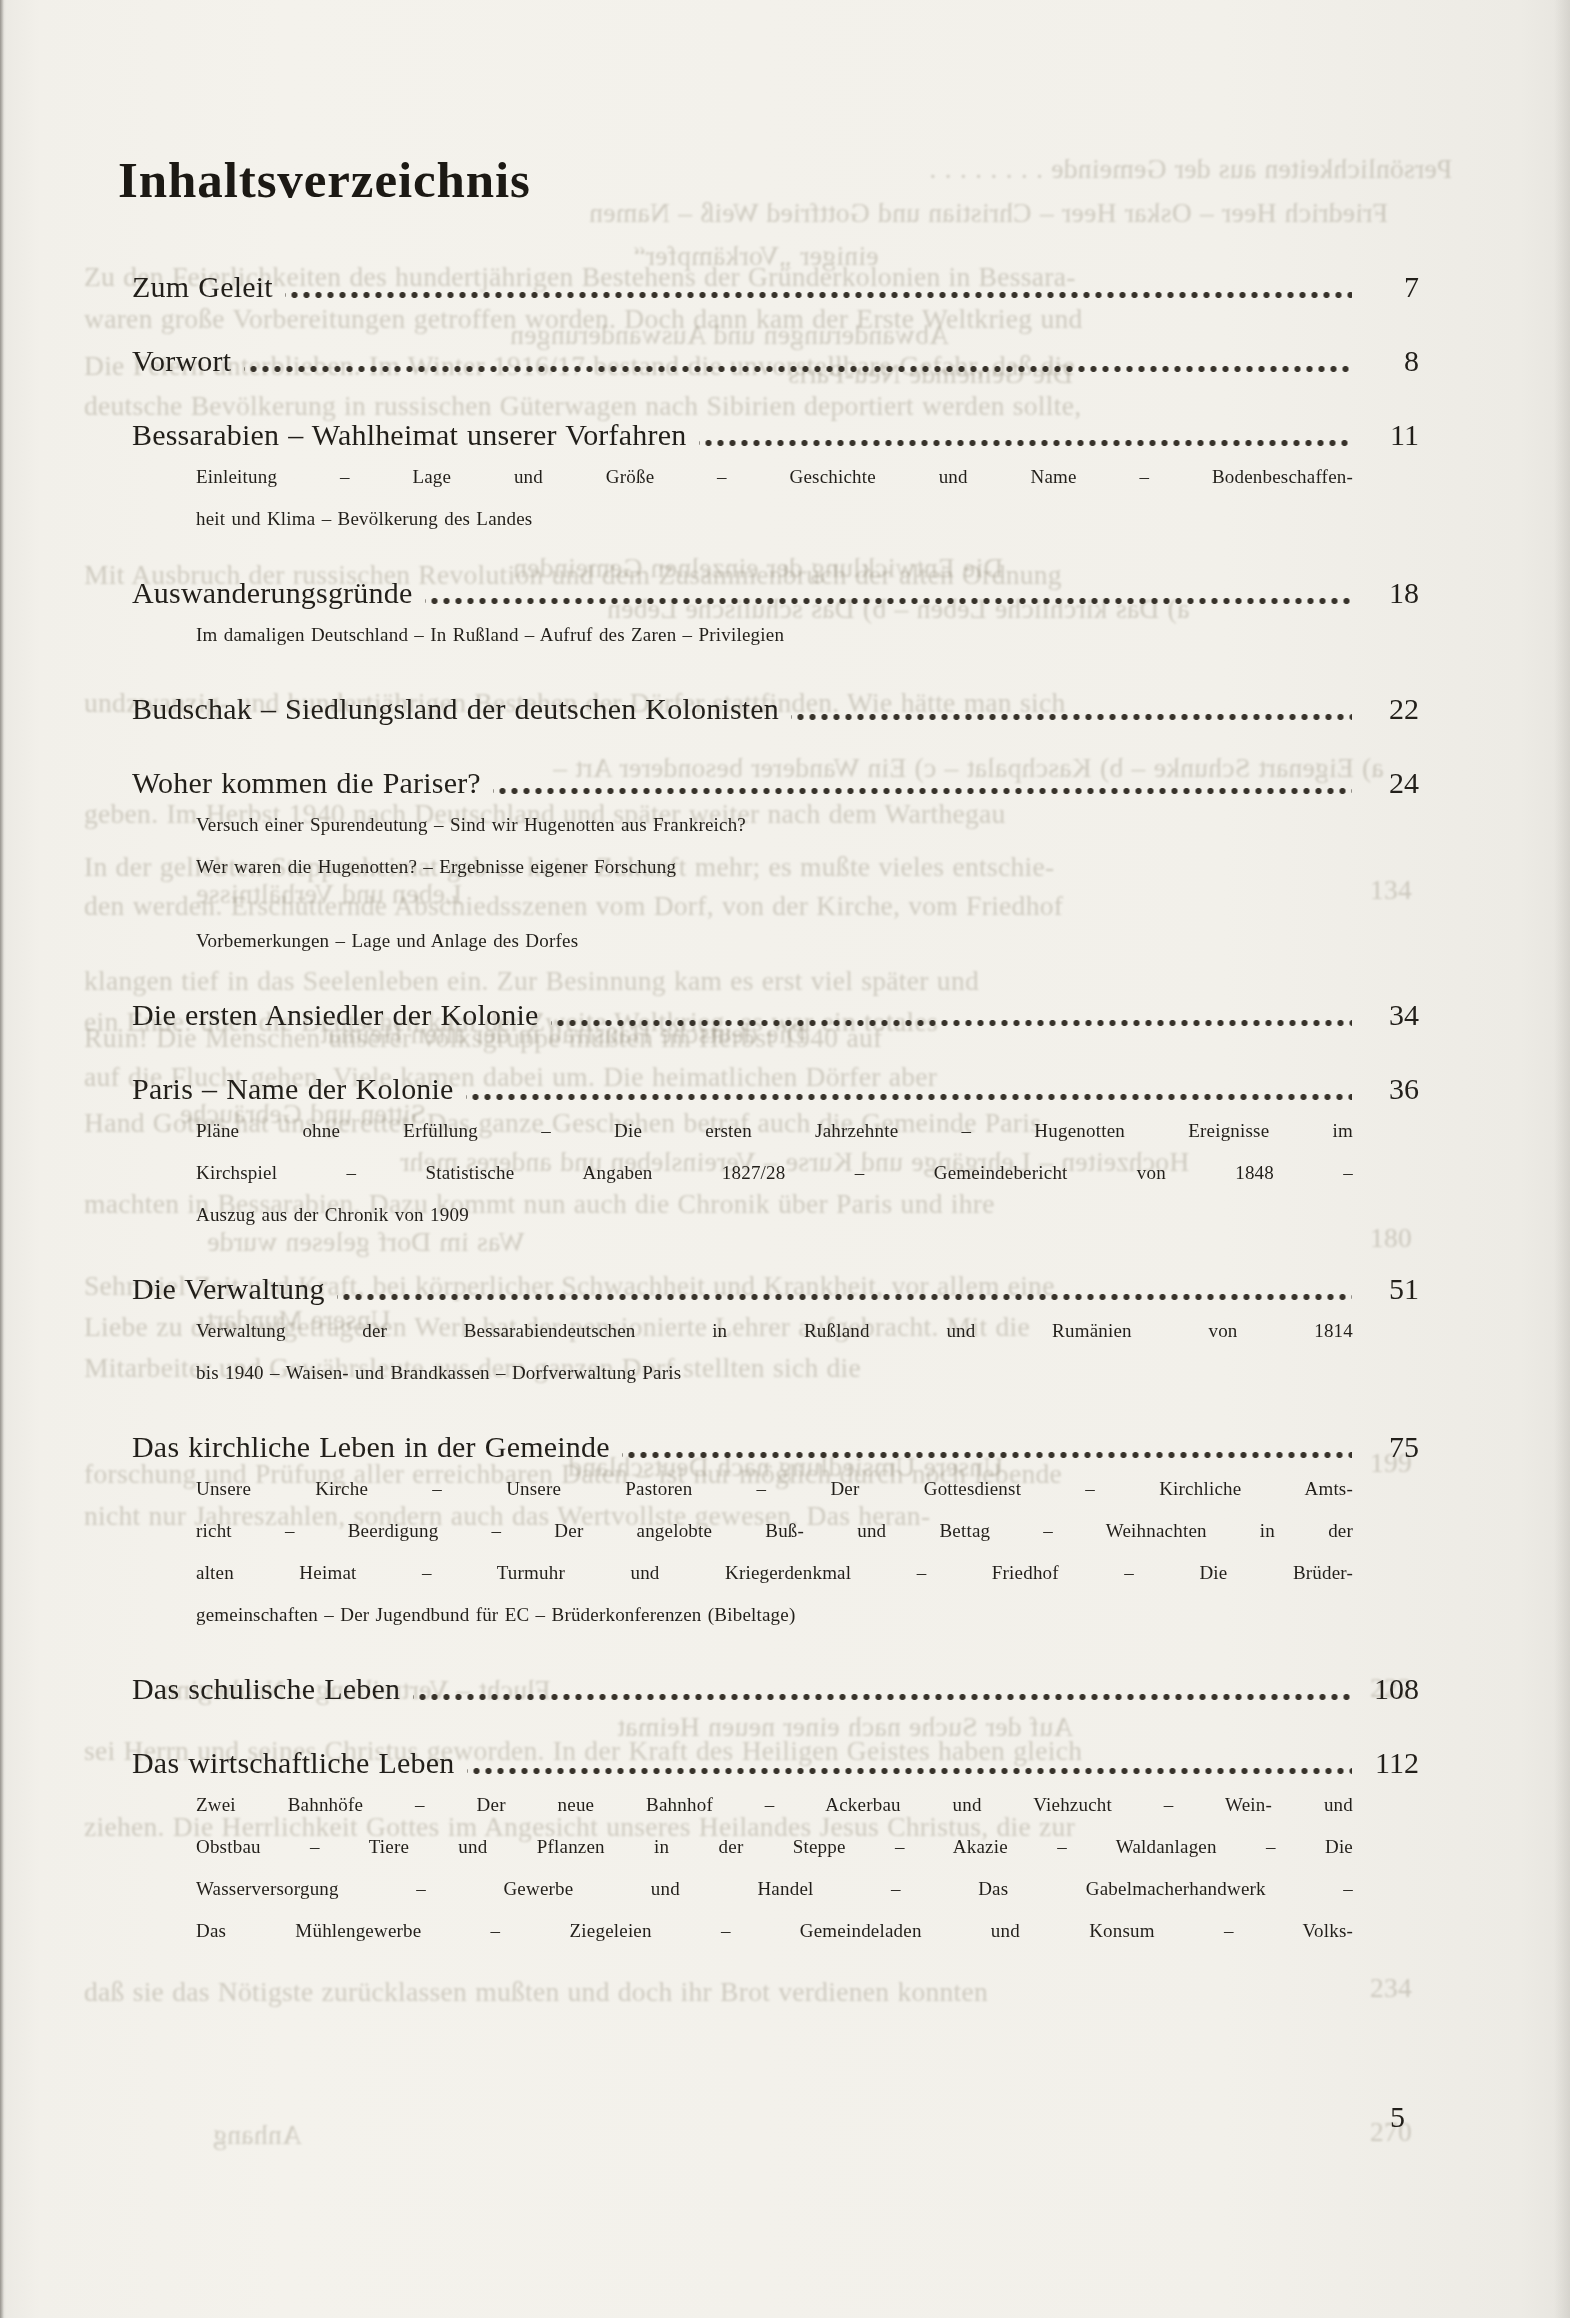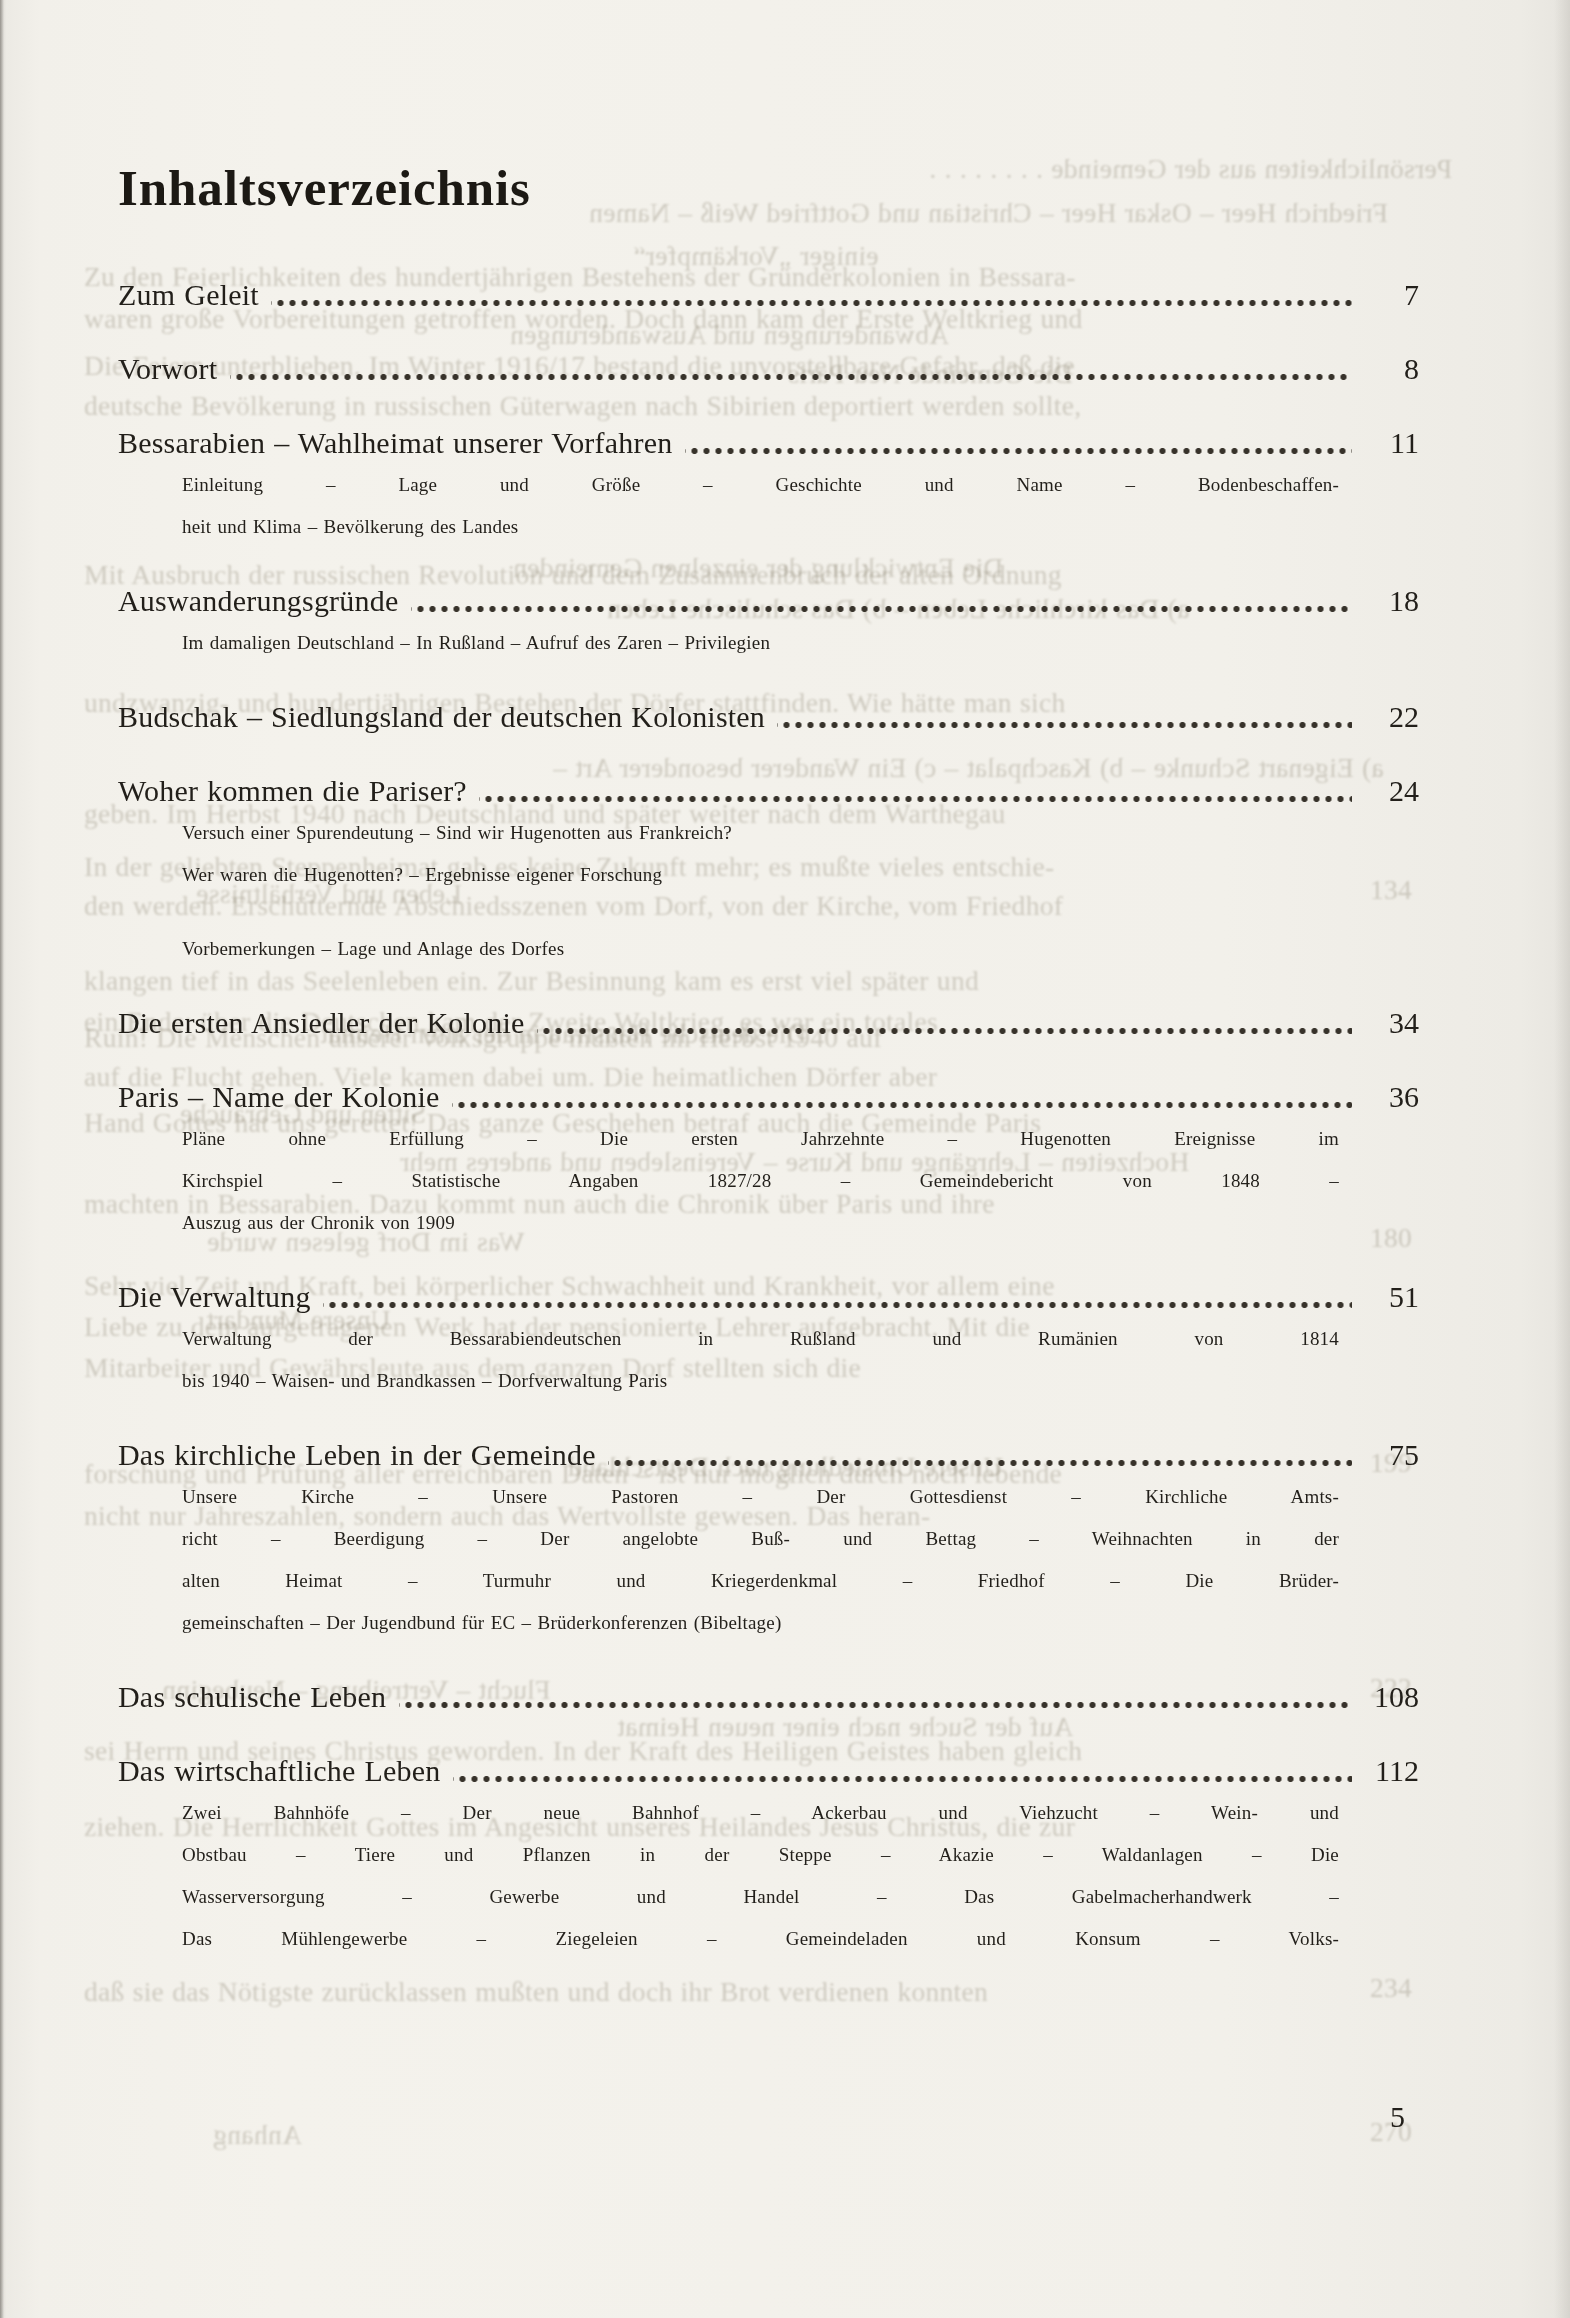--- a/index.html
+++ b/index.html
@@ -9,26 +9,26 @@
     background:linear-gradient(90deg,#d8d6d1 0px,#eceae4 6.2px,#f2f0ea 40px,#f4f2ec 284px,#f2f0ea 1224px,#edebe5 1521px,#e6e4de 1570px);
   }
   .edge-left{position:absolute;left:0;top:0;bottom:0;width:4.4px;background:linear-gradient(90deg,rgba(70,66,58,.45),rgba(70,66,58,0));}
   .edge-right{position:absolute;right:0;top:0;bottom:0;width:16px;background:linear-gradient(270deg,rgba(70,66,58,.10),rgba(70,66,58,0));}
   .bt-layer{position:absolute;inset:0;z-index:1;}
   .bt{
     position:absolute;white-space:nowrap;font-size:27.5px;line-height:35px;
     color:#7b735e;opacity:.30;filter:blur(1.1px);letter-spacing:0.3px;word-spacing:0.9px;
   }
   .bt.mirror{transform:scaleX(-1);}
-  .content{position:absolute;left:118px;top:8px;width:1301px;z-index:2;}
+  .content{position:absolute;left:118px;top:0;width:1301px;z-index:2;}
   .title{
     margin:149px 0 55px 0;font-size:51px;line-height:62px;font-weight:bold;
     letter-spacing:0.9px;color:#1c1914;
   }
-  .entry-group{margin-top:32px;}
+  .entry-group{margin-top:32px;margin-left:14px;}
   .entry-group.first{margin-top:0;}
   .entry-row{display:flex;align-items:baseline;font-size:30px;line-height:42px;white-space:nowrap;}
   .entry-title{letter-spacing:0.2px;word-spacing:1.3px;}
   .leader{
     flex:1;align-self:stretch;margin:0 14px 0 12.4px;
     background-image:radial-gradient(circle,#37322a 2.7px,rgba(55,50,42,0) 3.5px);
     background-size:12px 42px;background-position:3.5px 7.5px;background-repeat:repeat-x;
   }
   .entry-page{text-align:right;min-width:53px;}
   .desc{

